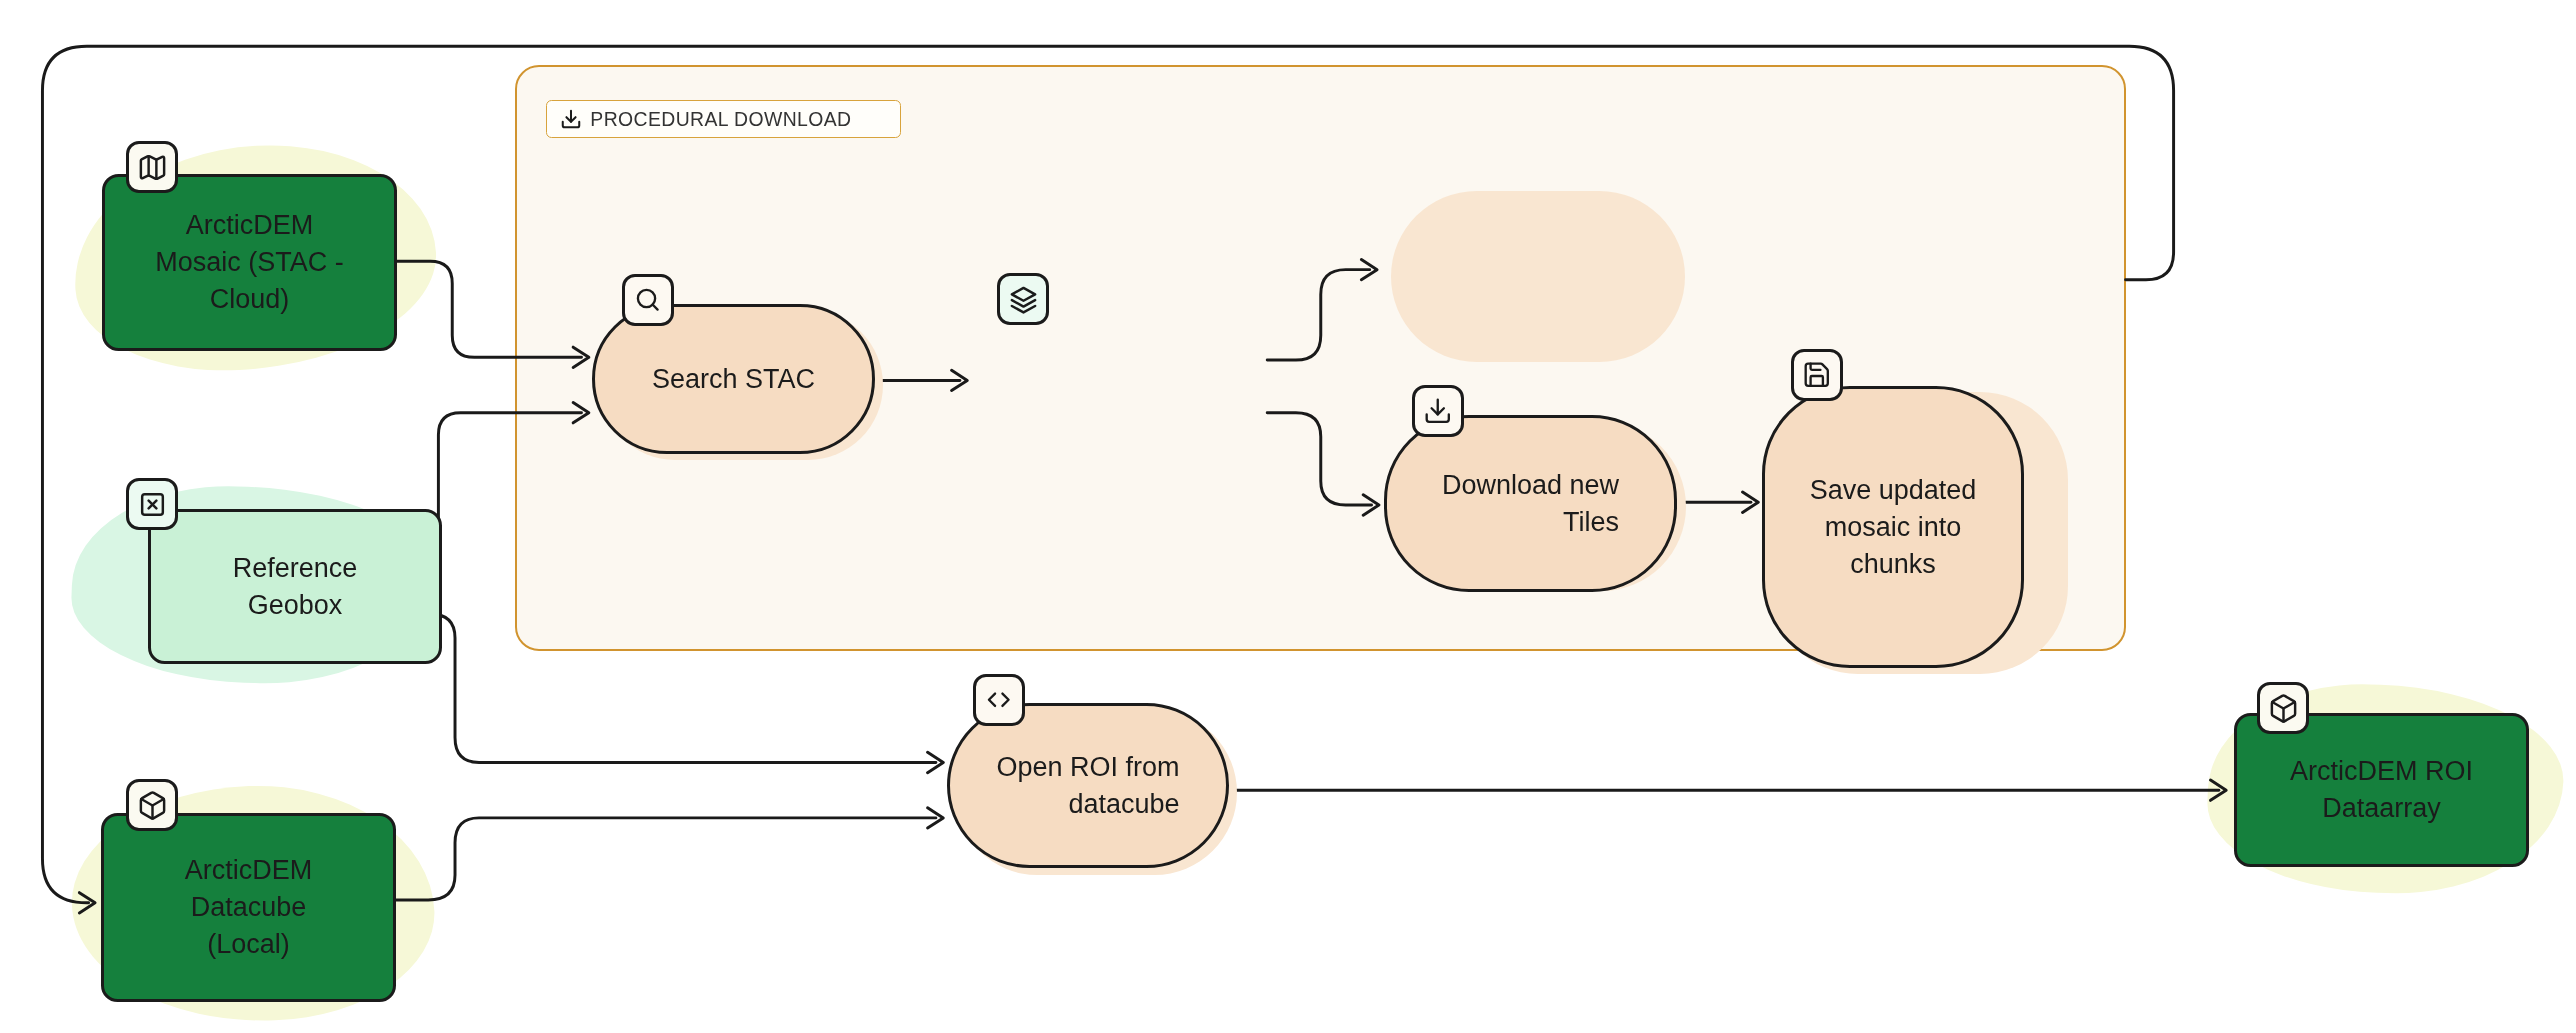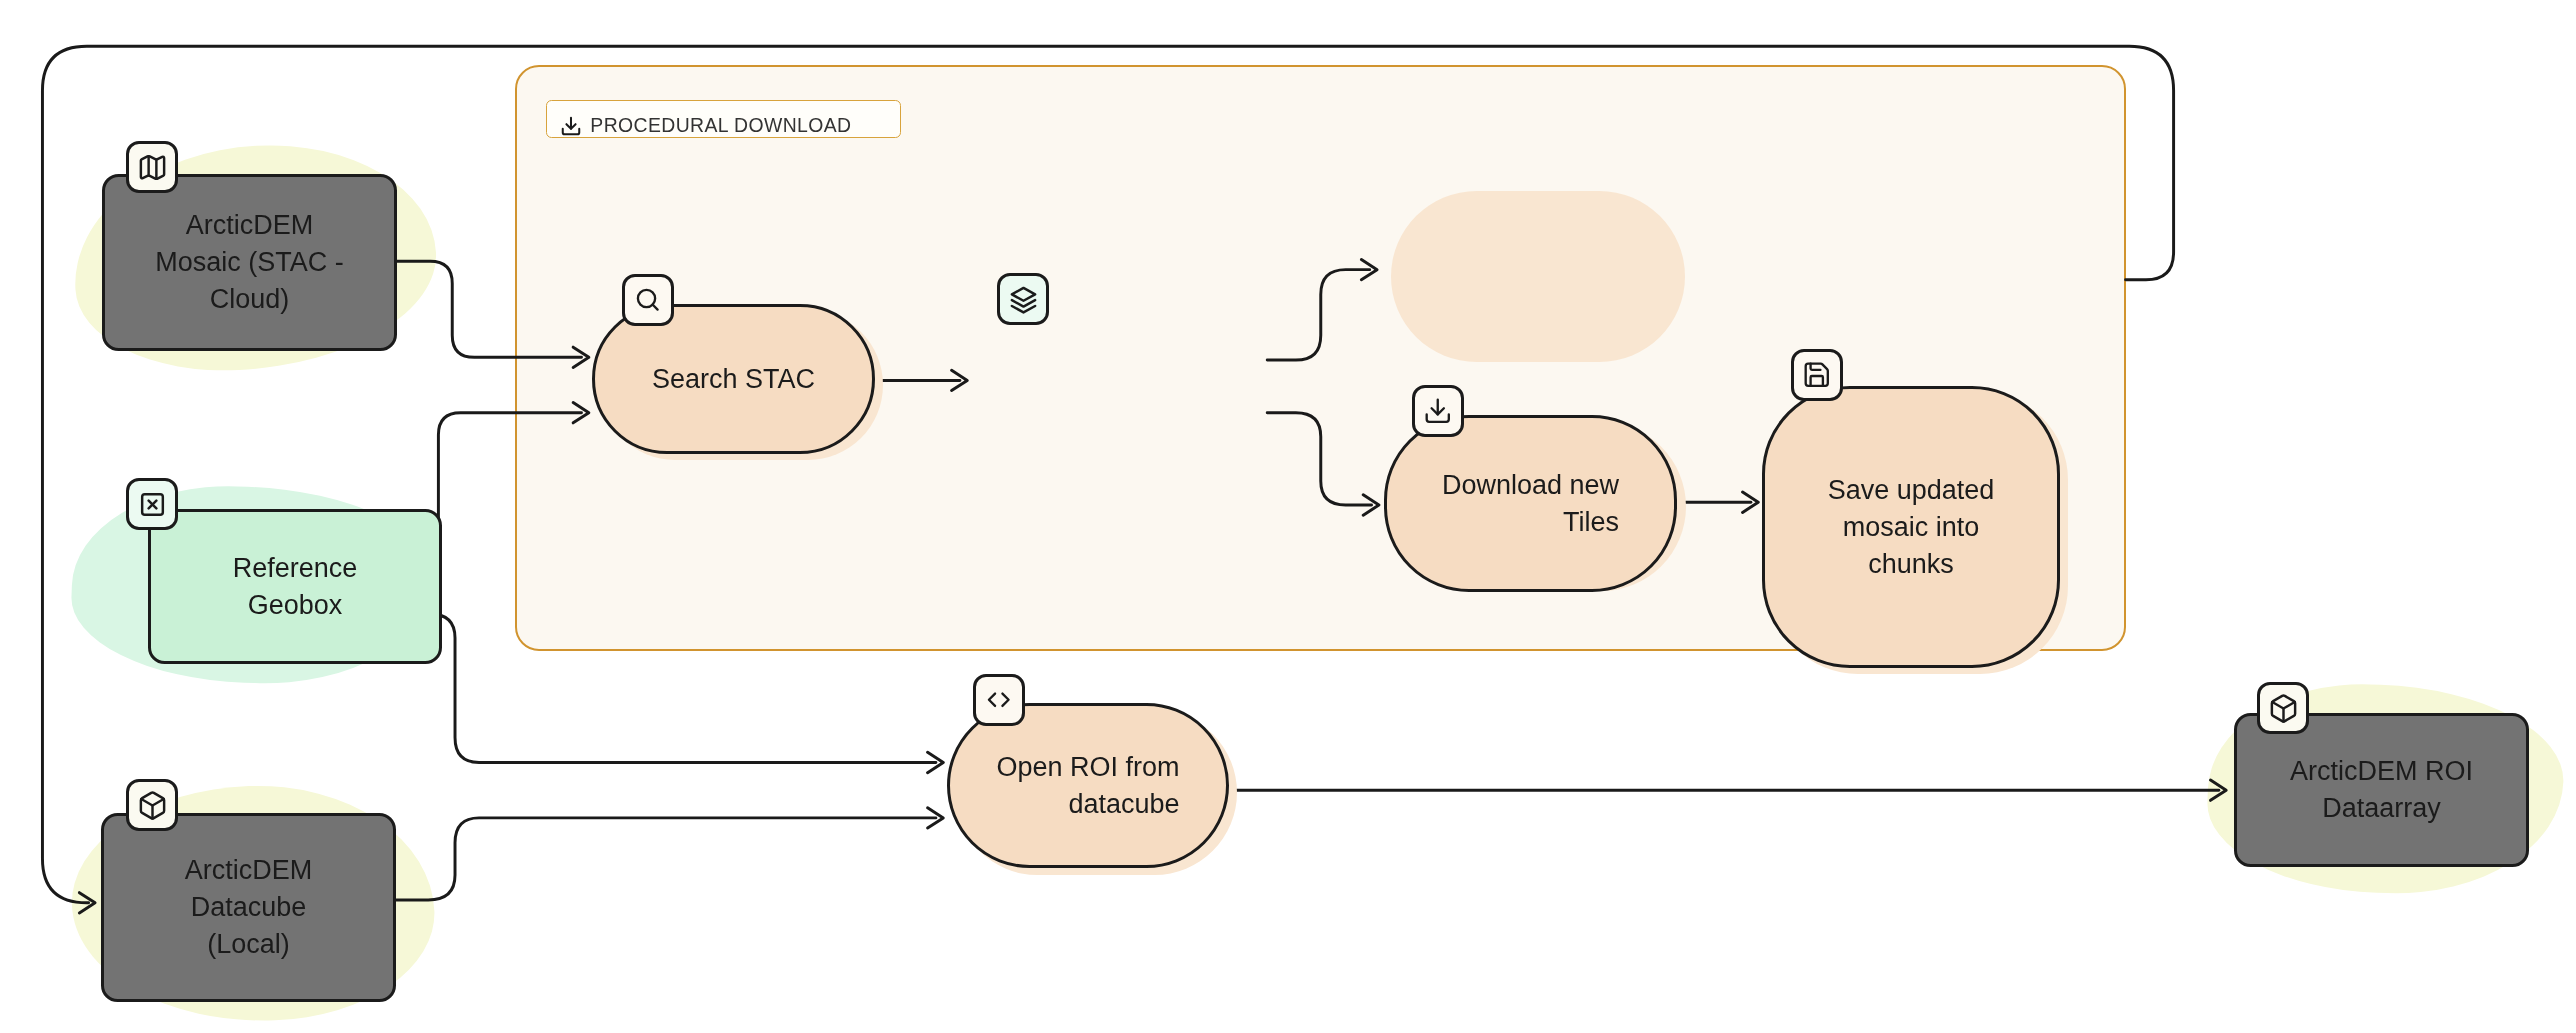--- a/index.html
+++ b/index.html
@@ -7,31 +7,31 @@
   #stage{position:relative;width:2576px;height:1034px;background:#ffffff;overflow:hidden;}
 
   .blob{position:absolute;z-index:0;}
   .blob.yellow{background:#f6f8d7;}
   .blob.green{background:#d9f6e4;}
   .b1{border-radius:52% 48% 56% 44% / 60% 52% 48% 40%;transform:rotate(-3deg);}
   .b2{border-radius:46% 54% 50% 50% / 55% 45% 58% 42%;transform:rotate(2deg);}
   .b3{border-radius:50% 50% 45% 55% / 48% 56% 44% 52%;transform:rotate(-2deg);}
 
   .group-frame{position:absolute;z-index:1;background:#fcf8f1;border:2.8px solid #d1942f;border-radius:24px;box-sizing:border-box;}
-  .group-chip{position:absolute;z-index:5;display:flex;align-items:flex-end;gap:8.3px;background:#fffefa;border:1.8px solid #d8a33c;border-radius:5.5px;box-sizing:border-box;padding:0 13px;font-size:19.4px;letter-spacing:0.4px;color:#333;font-weight:500;}
+  .group-chip{position:absolute;z-index:5;display:flex;align-items:center;gap:8.3px;background:#fffefa;border:1.8px solid #d8a33c;border-radius:5.5px;box-sizing:border-box;padding:0 13px;font-size:19.4px;letter-spacing:0.4px;color:#333;font-weight:500;}
 
   .wires{position:absolute;left:0;top:0;z-index:2;pointer-events:none;}
   .wires path{stroke:#1a1a1a;stroke-width:3.2;fill:none;stroke-linecap:round;stroke-linejoin:round;}
 
   .shadow{position:absolute;z-index:3;background:#f9e6d1;}
 
   .node{position:absolute;z-index:4;display:flex;align-items:center;justify-content:center;
         border:3px solid #1b1b1b;box-sizing:border-box;text-align:center;}
   .node .lbl{white-space:pre-line;font-size:27px;line-height:37px;font-weight:500;color:#1b1b1b;}
-  .node.yellow{background:#737373;border-radius:16.6px;}
+  .node.yellow{background:#15803d;border-radius:16.6px;}
   .node.green{background:#c9f1d6;border-radius:16.6px;}
   .node.peach{background:#f6dcc2;}
 
   .badge{position:absolute;z-index:6;width:52px;height:52px;border:3px solid #1b1b1b;border-radius:13px;
          box-sizing:border-box;display:flex;align-items:center;justify-content:center;}
   .badge.on-yellow{background:#fbfaf1;}
   .badge.on-green{background:#ecfaf2;}
   .badge.on-peach{background:#fdf9f2;}
   .badge svg,.group-chip svg{display:block;}
 </style>
@@ -167,21 +167,21 @@
 Tiles</span>
   </div>
   <div class="badge on-peach" style="left:1412px;top:385px;">
     <svg width="29.5" height="29.5" viewBox="0 0 24 24" stroke="#1b1b1b" stroke-width="1.9" fill="none" stroke-linecap="round" stroke-linejoin="round">
       <path d="M21 15v4a2 2 0 0 1-2 2H5a2 2 0 0 1-2-2v-4"></path>
         <path d="m7 10 5 5 5-5"></path>
         <path d="M12 15V3"></path>
     </svg>
   </div>
 
-  <div class="node peach" style="left:1762px;top:386px;width:298px;height:282px;border-radius:88px;">
+  <div class="node peach" style="left:1762px;top:386px;width:262px;height:282px;border-radius:88px;">
     <span class="lbl">Save updated
 mosaic into
 chunks</span>
   </div>
   <div class="badge on-peach" style="left:1791px;top:349px;">
     <svg width="29.5" height="29.5" viewBox="0 0 24 24" stroke="#1b1b1b" stroke-width="1.9" fill="none" stroke-linecap="round" stroke-linejoin="round">
       <path d="M15.2 3a2 2 0 0 1 1.4.6l3.8 3.8a2 2 0 0 1 .6 1.4V19a2 2 0 0 1-2 2H5a2 2 0 0 1-2-2V5a2 2 0 0 1 2-2z"></path>
       <path d="M17 21v-7a1 1 0 0 0-1-1H8a1 1 0 0 0-1 1v7"></path>
         <path d="M7 3v4a1 1 0 0 0 1 1h7"></path>
     </svg>

